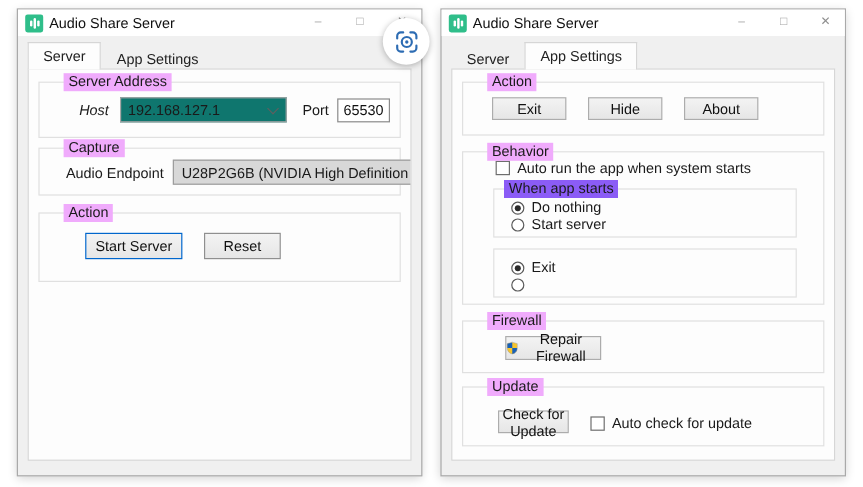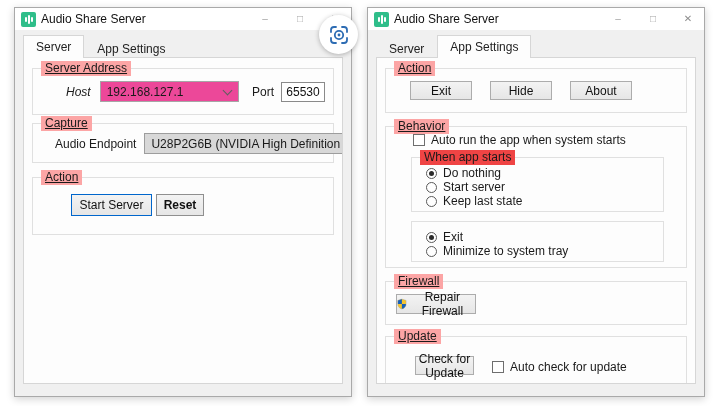--- a/index.html
+++ b/index.html
@@ -47,35 +47,35 @@
   }
   .panel {
     position:relative; z-index:1; margin:0 8px; height:327px;
     background:#fdfdfd; border:1px solid #d6d6d6; overflow:hidden;
   }
 
   .groupbox {
     position:relative; margin:0 8px; border:1px solid #e0e0e0; background:transparent;
   }
   .groupbox > .glabel {
-    position:absolute; top:-8px; left:8px; background:#fca5a5; padding:0 4px;
-    font-size:12px; color:#1a1a1a; line-height:15px; white-space:nowrap;text-decoration:underline;
+    position:absolute; top:-8px; left:20px; background:#f0abfc; padding:0 4px;
+    font-size:12px; color:#1a1a1a; line-height:15px; white-space:nowrap;
   }
   .subgroup { position:relative; border:1px solid #e0e0e0; }
   .subgroup > .glabel {
-    position:absolute; top:-8px; left:8px; background:#ef4444; padding:0 4px;
+    position:absolute; top:-8px; left:8px; background:#8b5cf6; padding:0 4px;
     line-height:15px; white-space:nowrap;
   }
 
   
   .g-server { margin-top:10px; padding:12px 8px 12px 10px; }
   .row { display:flex; align-items:center; }
   .lab-host { margin-left:23px; margin-right:9px;font-style:italic; }
   .combo {
-    height:21px; border:1px solid #a6a6a6; background:#ec4899;
+    height:21px; border:1px solid #a6a6a6; background:#0f766e;
     display:flex; align-items:center; padding:0 6px; position:relative;
   }
   .combo .val { flex:1; white-space:nowrap; overflow:hidden; }
   .chev {
     width:7px; height:7px; border-right:1px solid #5f5f5f; border-bottom:1px solid #5f5f5f;
     transform:rotate(45deg); margin:-3px 1px 0 6px; flex:0 0 auto;
   }
   .combo-host { width:152px; }
   .lab-port { margin-left:13px; margin-right:7px; }
   .port-input {
@@ -85,21 +85,21 @@
   .g-capture { margin-top:8px; padding:9px 8px 8px 10px; }
   .lab-endpoint { margin-left:12px; margin-right:8px; white-space:nowrap; }
   .combo-endpoint { flex:1; background:#d8d8d8; border-color:#9d9d9d; }
   .g-action-l { margin-top:14px; padding:16px 8px 18px 10px; }
   .btn {
     height:22px; border:1px solid #acacac; background:linear-gradient(#f3f3f3,#e6e6e6);
     font-family:"Liberation Sans",sans-serif; font-size:12px; color:#111;
     display:inline-flex; align-items:center; justify-content:center; cursor:default;
   }
   .btn-start { width:81px; margin-left:28px; border:1px solid #0066cc; }
-  .btn-reset { width:48px; margin-left:4px; border-color:#8f8f8f;font-weight:bold; }
+  .btn-reset { width:64px; margin-left:18px; border-color:#8f8f8f; }
 
   
   .g-action-r { margin-top:10px; padding:12px 8px 12px 10px; }
   .btn-sm { height:19px; }
   .btn-exit  { width:62px; margin-left:14px; }
   .btn-hide  { width:62px; margin-left:18px; }
   .btn-about { width:62px; margin-left:18px; }
   .g-behavior { margin-top:13px; padding:4px 10px 5px 10px; }
   .check-row { display:flex; align-items:center; height:14px; margin-top:2px; }
   .checkbox {
@@ -112,21 +112,21 @@
   .radio-row { display:flex; align-items:center; height:14px; }
   .radio {
     width:11px; height:11px; border:1px solid #5a5a5a; border-radius:50%;
     background:#fff; position:relative; flex:0 0 auto; margin-right:6px;
   }
   .radio.selected::after {
     content:""; position:absolute; left:2px; top:2px; width:5px; height:5px;
     border-radius:50%; background:#2b2b2b;
   }
   .g-firewall { margin-top:13px; padding:12px 8px 10px 10px; }
-  .btn-repair { width:80px; height:20px; margin-left:0; gap:3px; }
+  .btn-repair { width:80px; height:20px; margin-left:25px; gap:3px; }
   .g-update { margin-top:11px; padding:18px 8px 9px 10px; }
   .btn-check { width:59px; height:19px; margin-left:19px; }
   .check-row.auto-check { margin-left:18px; height:19px; }
 
   
   .capture-fab {
     position:absolute; left:319px; top:15px; width:39px; height:39px; border-radius:50%;
     background:#ffffff; box-shadow:0 1px 5px rgba(0,0,0,.28);
     display:flex; align-items:center; justify-content:center; z-index:10; cursor:default;
   }
@@ -242,34 +242,29 @@
       <div class="subgroup sub-starts">
         <span class="glabel">When app starts</span>
         <div class="radio-row">
           <span class="radio selected"></span>
           <span>Do nothing</span>
         </div>
         <div class="radio-row">
           <span class="radio"></span>
           <span>Start server</span>
         </div>
-        <div class="radio-row">
-          <span class="radio"></span>
-          <span>Keep last state</span>
-        </div>
       </div>
 
       <div class="subgroup sub-close">
         <div class="radio-row">
           <span class="radio selected"></span>
           <span>Exit</span>
         </div>
         <div class="radio-row">
           <span class="radio"></span>
-          <span>Minimize to system tray</span>
         </div>
       </div>
     </div>
 
     <div class="groupbox g-firewall">
       <span class="glabel">Firewall</span>
       <div class="row">
         <button class="btn btn-repair">
           <svg width="12" height="14" viewBox="0 0 16 18">
             <defs>

